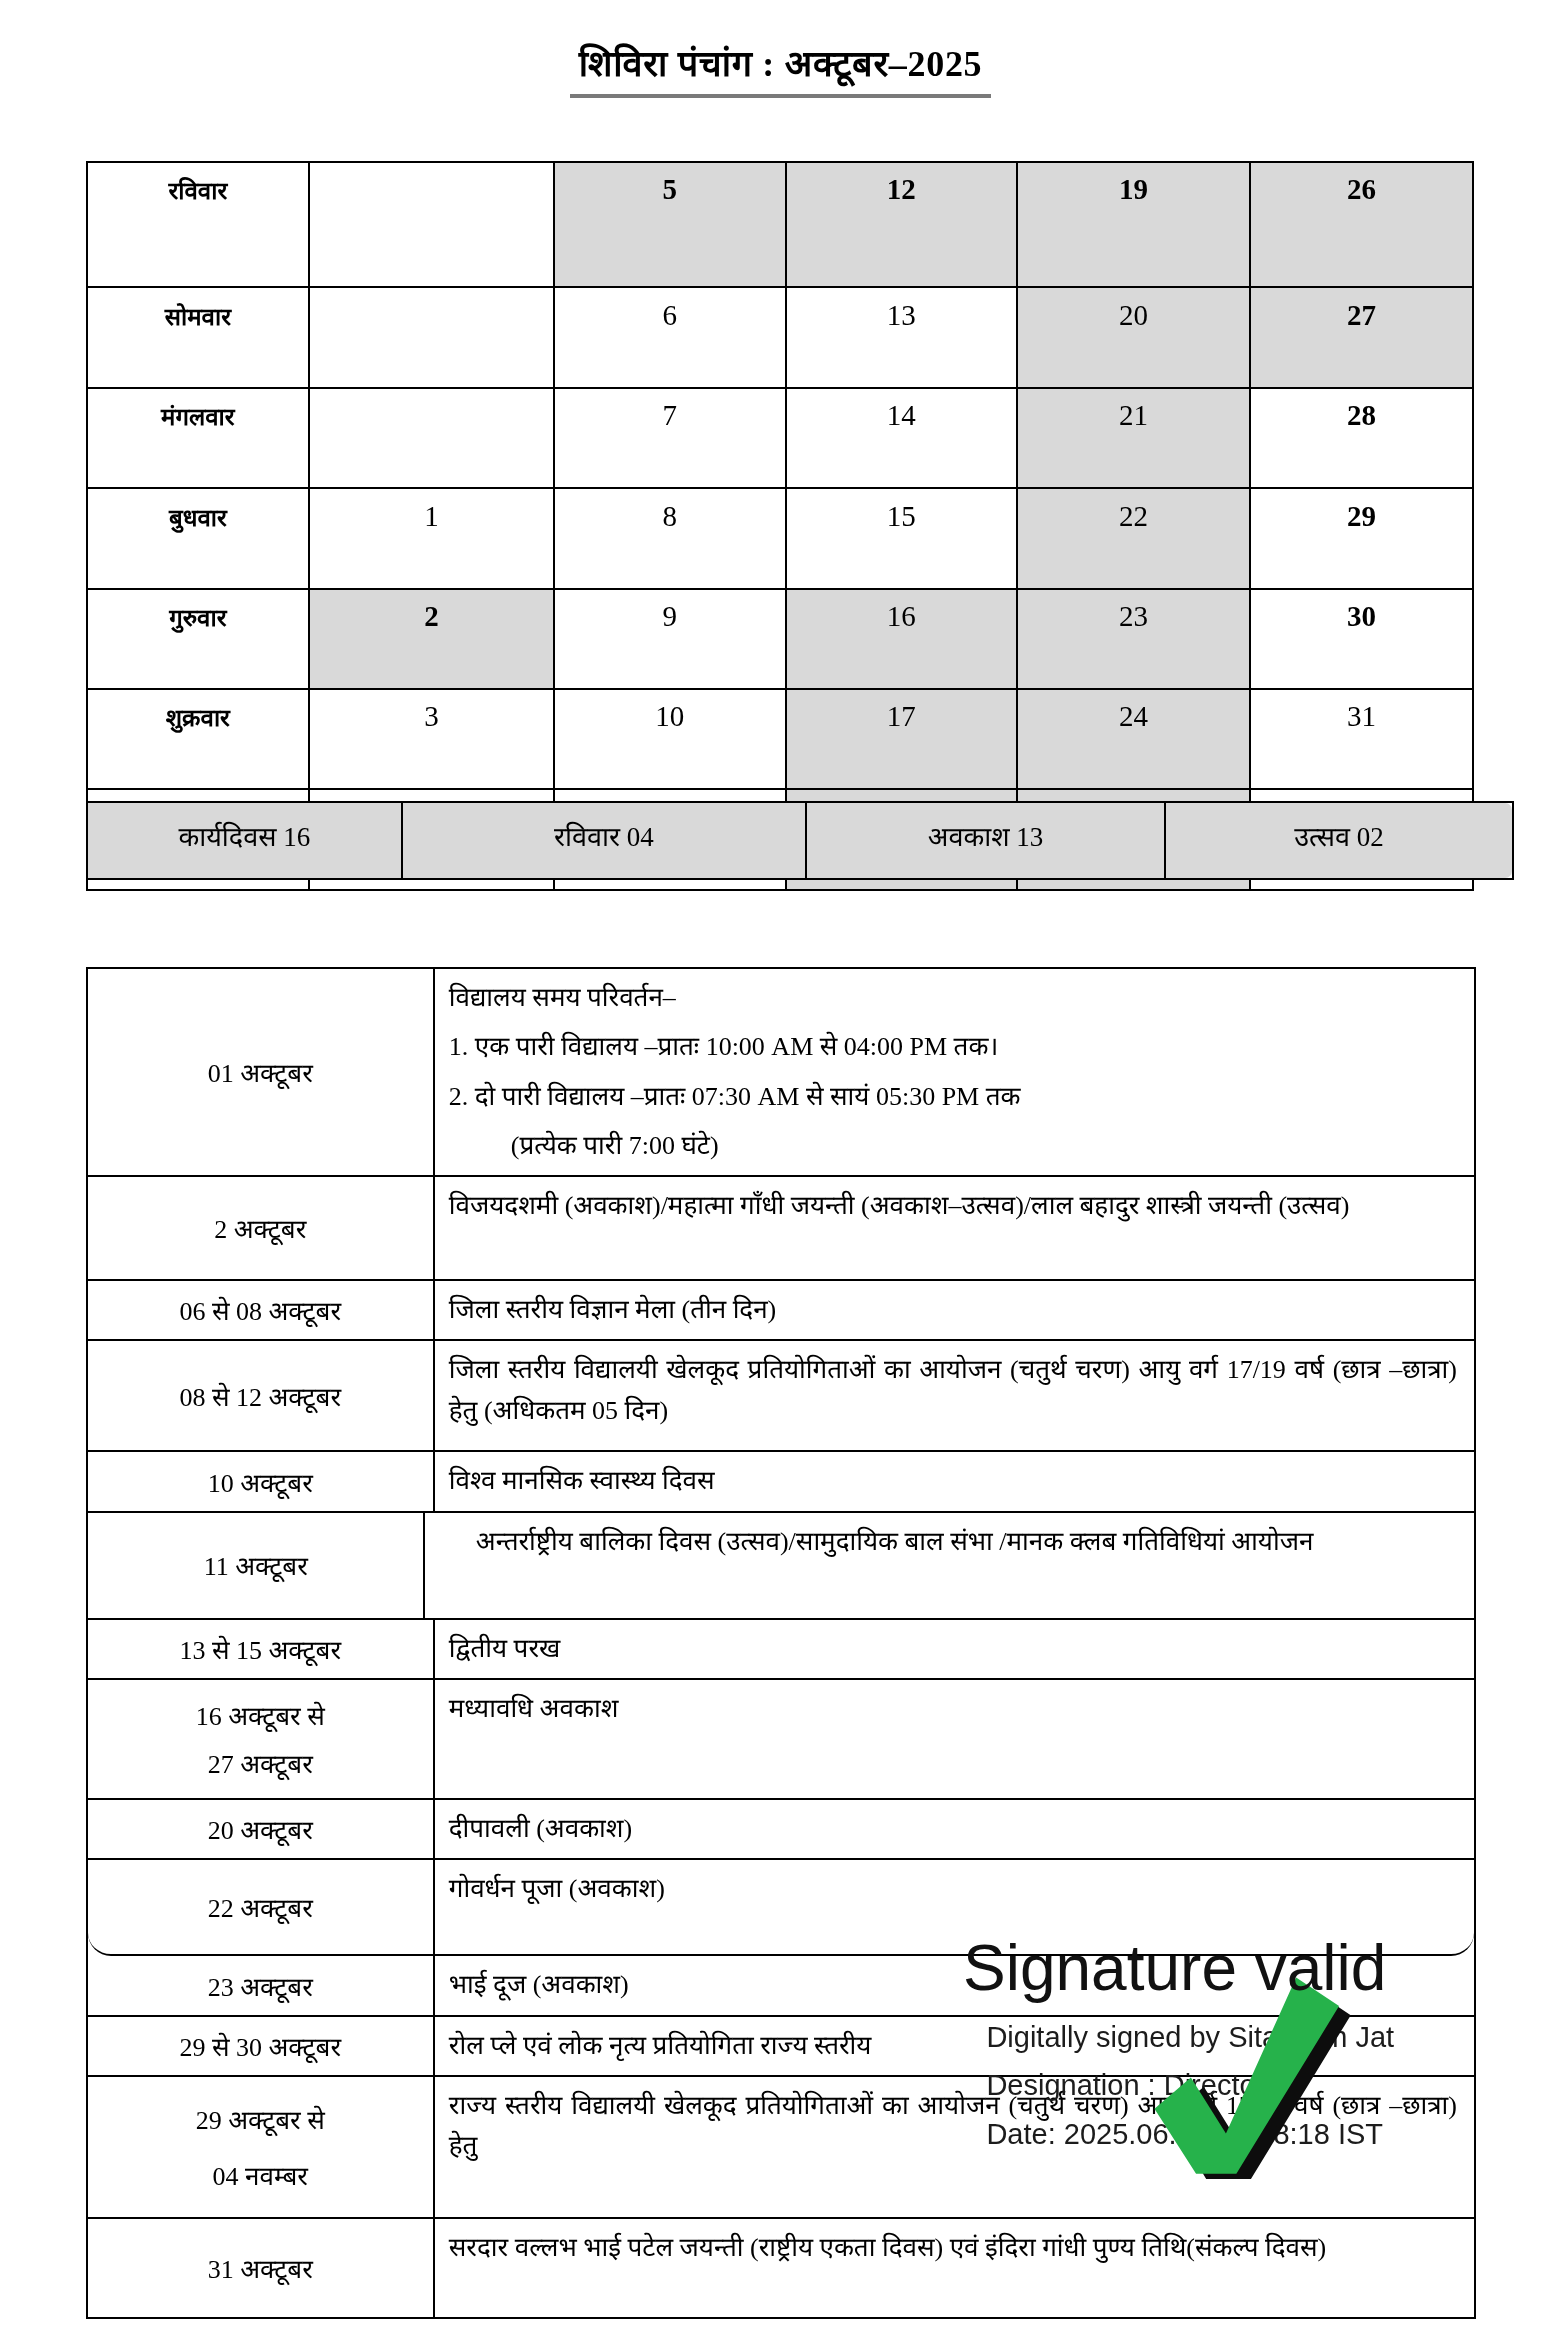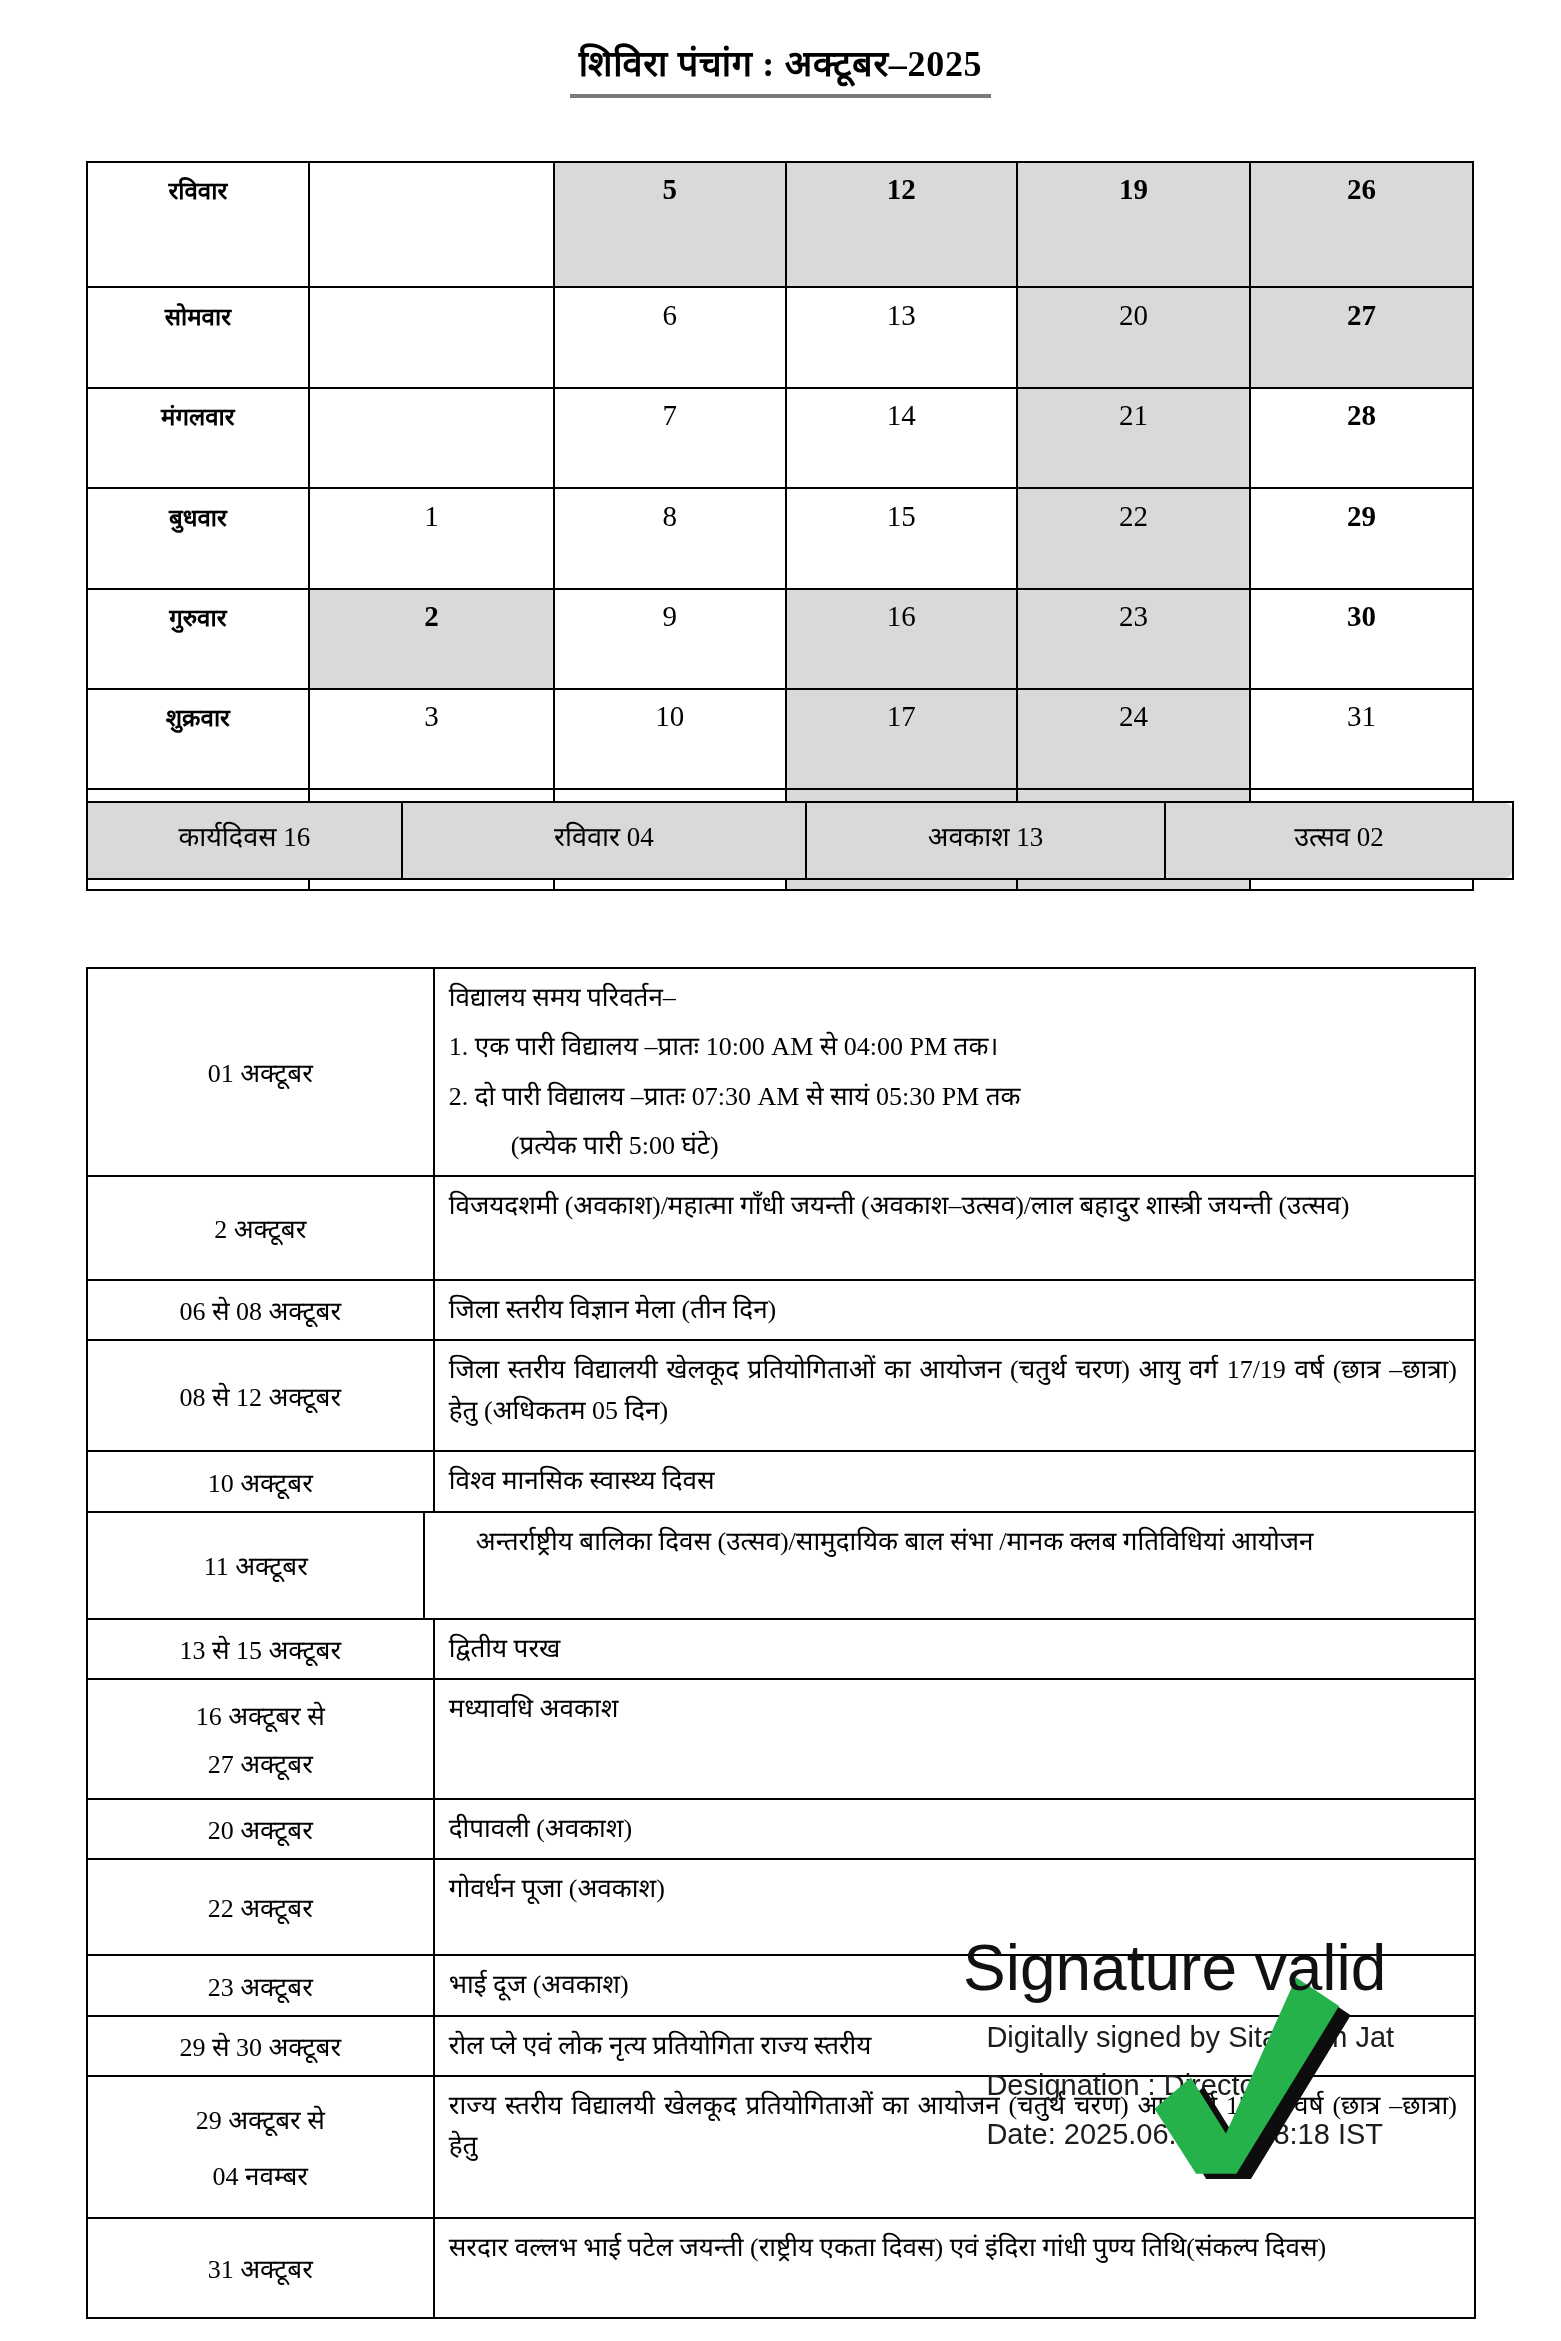--- a/index.html
+++ b/index.html
@@ -140,21 +140,21 @@
 
   <div id="schedule">
       <div class="srow" style="min-height: 159px;">
         <div class="s-date">
           <div>01 अक्टूबर</div>
         </div>
         <div class="s-content">
           <div class="cline">विद्यालय समय परिवर्तन–</div>
           <div class="cline">1. एक पारी विद्यालय –प्रातः 10:00 AM से 04:00 PM तक।</div>
           <div class="cline">2. दो पारी विद्यालय –प्रातः 07:30 AM से सायं 05:30 PM  तक</div>
-          <div class="cline indent">(प्रत्येक पारी  5:00 घंटे)</div>
+          <div class="cline indent">(प्रत्येक पारी  7:00 घंटे)</div>
         </div>
       </div>
       <div class="srow" style="min-height: 104px;">
         <div class="s-date">
           <div>2 अक्टूबर</div>
         </div>
         <div class="s-content">विजयदशमी (अवकाश)/महात्मा गाँधी जयन्ती (अवकाश–उत्सव)/लाल बहादुर शास्त्री जयन्ती (उत्सव)</div>
       </div>
       <div class="srow" style="min-height: 53px;">
         <div class="s-date">
@@ -192,21 +192,21 @@
           <div>27 अक्टूबर</div>
         </div>
         <div class="s-content">मध्यावधि अवकाश</div>
       </div>
       <div class="srow" style="min-height: 53px;">
         <div class="s-date">
           <div>20 अक्टूबर</div>
         </div>
         <div class="s-content">दीपावली (अवकाश)</div>
       </div>
-      <div class="srow" style="min-height: 96px;">
+      <div class="srow" style="min-height: 96px; border-radius: 23px;">
         <div class="s-date">
           <div>22 अक्टूबर</div>
         </div>
         <div class="s-content">गोवर्धन पूजा (अवकाश)</div>
       </div>
       <div class="srow" style="min-height: 60px;">
         <div class="s-date">
           <div>23 अक्टूबर</div>
         </div>
         <div class="s-content">भाई दूज (अवकाश)</div>

